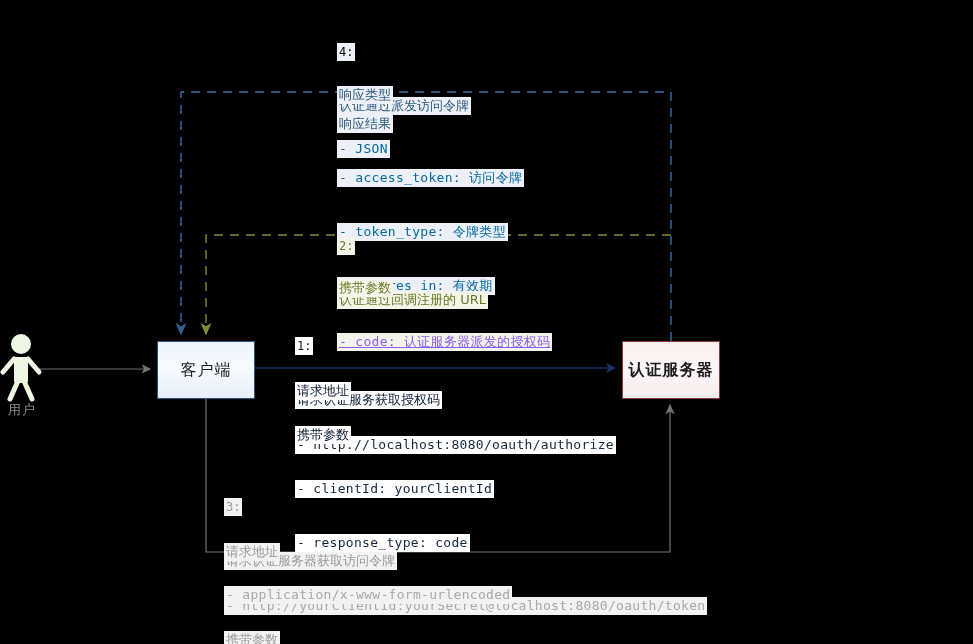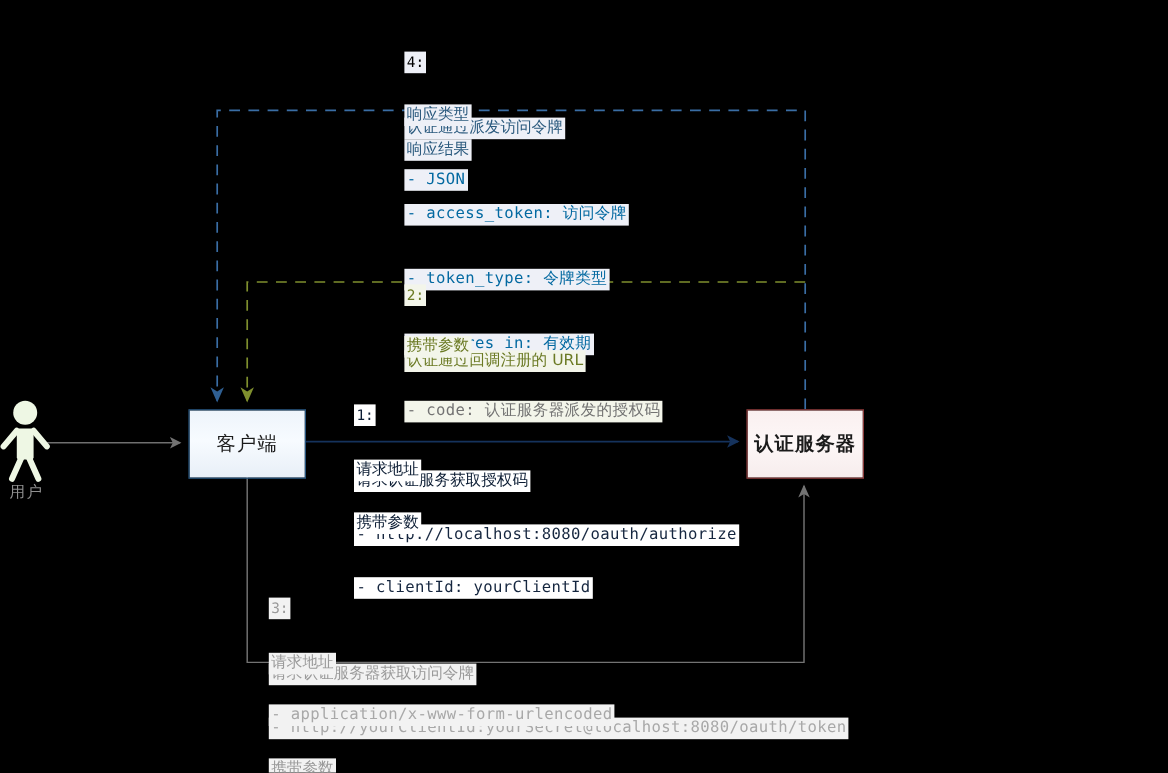--- a/index.html
+++ b/index.html
@@ -17,21 +17,21 @@
   .tblock .num{display:inline-block;padding:0 2px;font-size:12px;font-family:"DejaVu Sans Mono","Liberation Mono",monospace;}
   .tblock div{height:18px;}
 
   
   .c-blue .hdr,.c-blue .num{color:#2a568;}
   .c-blue .hdr{color:#2b5a7e;}
   .c-blue .mono{color:#0369a1;}
   .c-blue .hdr,.c-blue .mono,.c-blue .num{background:#eef0f7;}
 
   .c-olive .hdr,.c-olive .num{color:#6b7a24;}
-  .c-olive .mono{color:#737373;}
+  .c-olive .mono{color:#8b5cf6;text-decoration:underline;}
   .c-olive .hdr,.c-olive .mono,.c-olive .num{background:#f3f5ea;}
 
   .c-navy .hdr,.c-navy .num{color:#0b1c33;}
   .c-navy .mono{color:#15263f;}
   .c-navy .hdr,.c-navy .mono,.c-navy .num{background:#ffffff;}
 
   .c-gray .hdr,.c-gray .num{color:#9a9a9a;}
   .c-gray .mono{color:#a8a8a8;}
   .c-gray .hdr,.c-gray .mono,.c-gray .num{background:#f2f2f2;}
 
@@ -144,20 +144,21 @@
     <div><span class="num">1:</span></div>
     <div><span class="hdr">请求认证服务获取授权码</span></div>
   </div>
   <div class="tblock c-navy" style="left:295px;top:345px;">
     <div><span class="hdr">请求地址</span></div>
     <div><span class="mono">- http://localhost:8080/oauth/authorize</span></div>
   </div>
   <div class="tblock c-navy" style="left:295px;top:389px;">
     <div><span class="hdr">携带参数</span></div>
     <div><span class="mono">- clientId: yourClientId</span></div>
+    <div><span class="mono">- response_type: code</span></div>
   </div>
 
   <div class="tblock c-gray" style="left:224px;top:461px;">
     <div><span class="num">3:</span></div>
     <div><span class="hdr">请求认证服务器获取访问令牌</span></div>
   </div>
   <div class="tblock c-gray" style="left:224px;top:506px;">
     <div><span class="hdr">请求地址</span></div>
     <div><span class="mono">- http://yourClientId:yourSecret@localhost:8080/oauth/token</span></div>
   </div>

